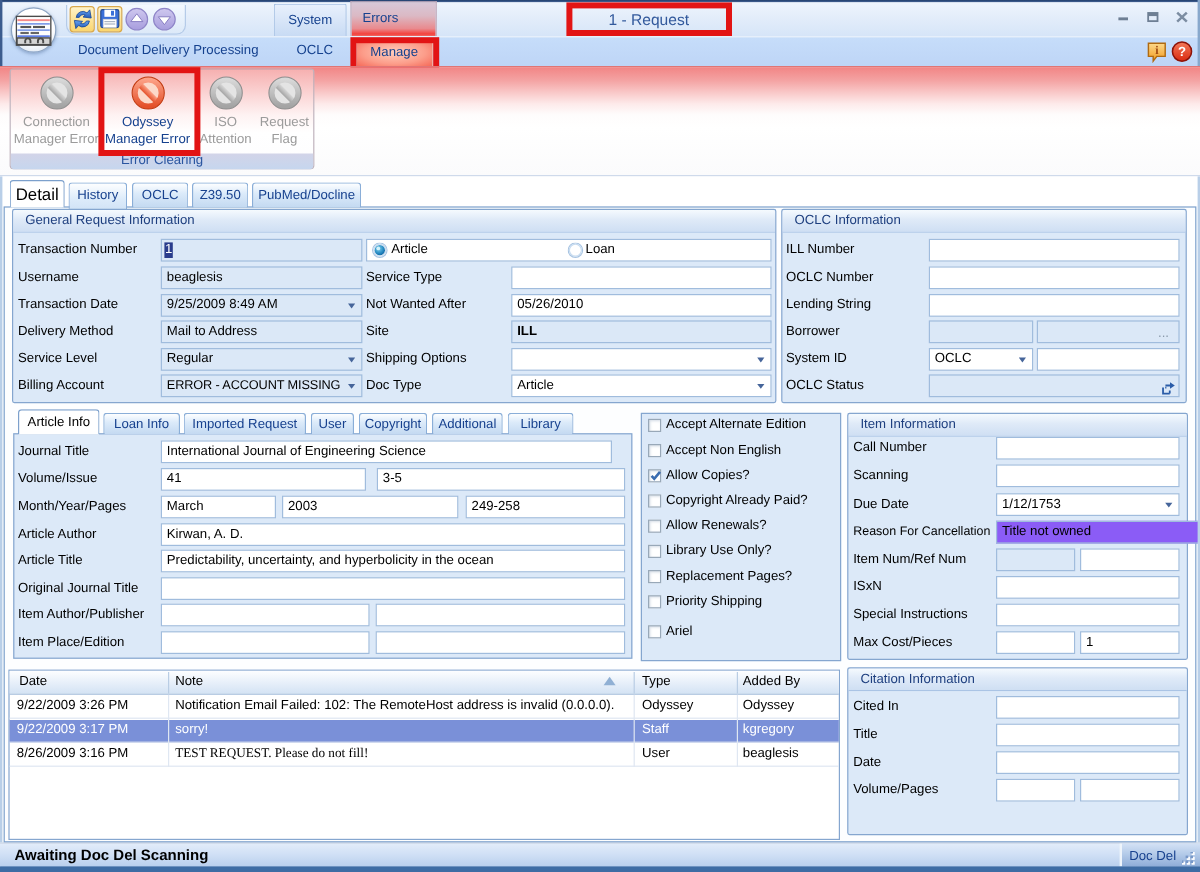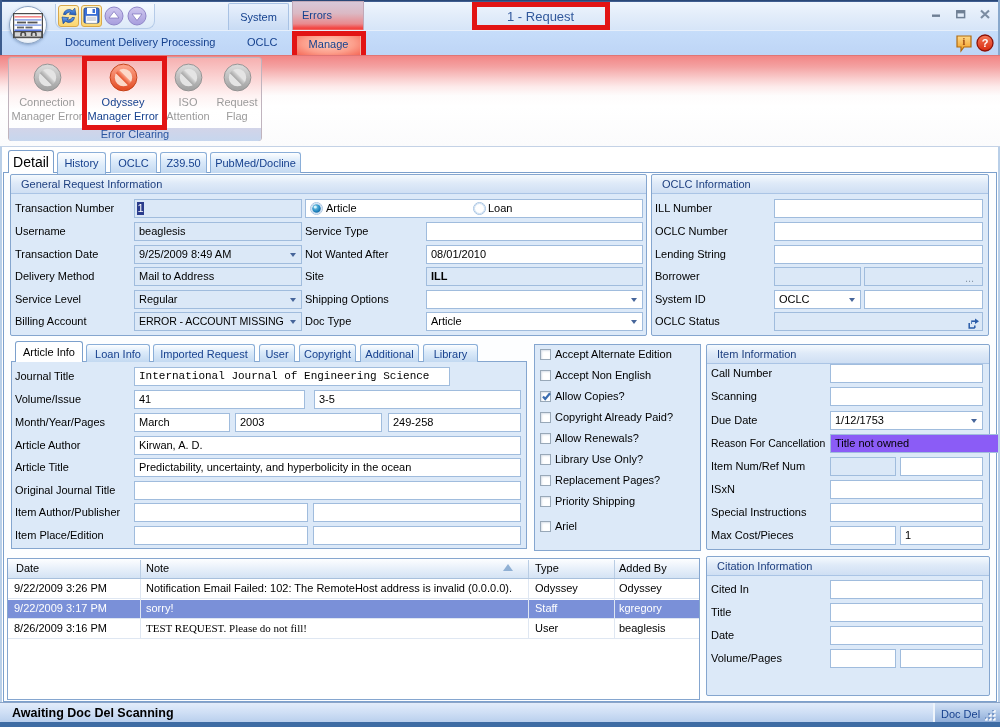--- a/index.html
+++ b/index.html
@@ -244,21 +244,21 @@
   </svg>
 <div class="t" style="left:326px;top:201px;font-size:11px;color:#000;">Article</div>
 <svg style="position:absolute;left:473px;top:202px" width="14" height="14">
 <defs></defs>
 <circle cx="6.5" cy="6.5" r="6" fill="#fff" stroke="#a8c4e2" stroke-width="1"></circle>
 <circle cx="6.5" cy="6.5" r="5" fill="none" stroke="#c8dcf0" stroke-width="1"></circle>
 </svg>
 <div class="t" style="left:488px;top:201px;font-size:11px;color:#000;">Loan</div>
 <div class="f" style="left:426px;top:222px;width:217px;height:19px;background:#fff;"></div>
 <div class="f" style="left:426px;top:245px;width:217px;height:19px;background:#fff;">
-    <span style="position:absolute;left:4px;top:2px;">08/01/2010</span>
+    <span style="position:absolute;left:4px;top:2px;">05/26/2010</span>
   </div>
 <div class="f" style="left:426px;top:267px;width:217px;height:19px;background:#dbe8f7;font-weight:bold;">
     <span style="position:absolute;left:4px;top:2px;">ILL</span>
   </div>
 <div class="f" style="left:426px;top:290px;width:217px;height:19px;background:#fff;">
     <span class="arr" style="right:5px;top:7px"></span>
   </div>
 <div class="f" style="left:426px;top:312px;width:217px;height:19px;background:#fff;">
     <span style="position:absolute;left:4px;top:2px;">Article</span>
     <span class="arr" style="right:5px;top:7px"></span>
@@ -298,21 +298,21 @@
 <div class="tab" style="left:360px;top:344px;width:59px;height:18px;line-height:18px;font-size:11px">Additional</div>
 <div class="tab" style="left:423px;top:344px;width:55px;height:18px;line-height:18px;font-size:11px">Library</div>
 <div class="t" style="left:15px;top:369px;font-size:11px;color:#000;">Journal Title</div>
 <div class="t" style="left:15px;top:392px;font-size:11px;color:#000;">Volume/Issue</div>
 <div class="t" style="left:15px;top:415px;font-size:11px;color:#000;">Month/Year/Pages</div>
 <div class="t" style="left:15px;top:438px;font-size:11px;color:#000;">Article Author</div>
 <div class="t" style="left:15px;top:460px;font-size:11px;color:#000;">Article Title</div>
 <div class="t" style="left:15px;top:483px;font-size:11px;color:#000;">Original Journal Title</div>
 <div class="t" style="left:15px;top:505px;font-size:11px;color:#000;">Item Author/Publisher</div>
 <div class="t" style="left:15px;top:528px;font-size:11px;color:#000;">Item Place/Edition</div>
-<div class="f" style="left:134px;top:367px;width:316px;height:19px;background:#fff;font-family:Liberation Mono, monospace;">
+<div class="f" style="left:134px;top:367px;width:376px;height:19px;background:#fff;">
     <span style="position:absolute;left:4px;top:2px;">International Journal of Engineering Science</span>
   </div>
 <div class="f" style="left:134px;top:390px;width:171px;height:19px;background:#fff;">
     <span style="position:absolute;left:4px;top:2px;">41</span>
   </div>
 <div class="f" style="left:314px;top:390px;width:207px;height:19px;background:#fff;">
     <span style="position:absolute;left:4px;top:2px;">3-5</span>
   </div>
 <div class="f" style="left:134px;top:413px;width:96px;height:19px;background:#fff;">
     <span style="position:absolute;left:4px;top:2px;">March</span>

